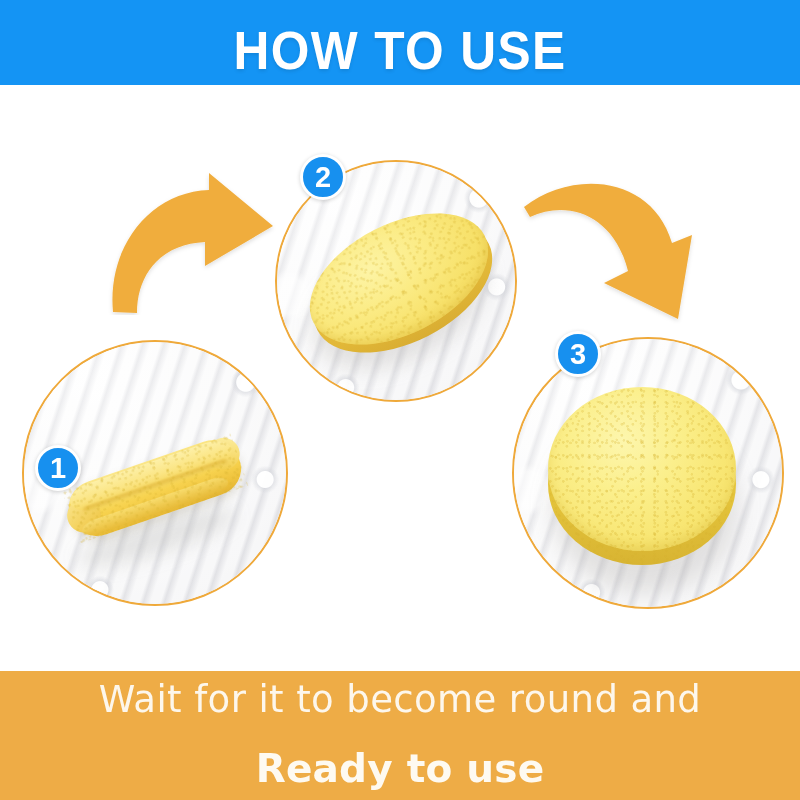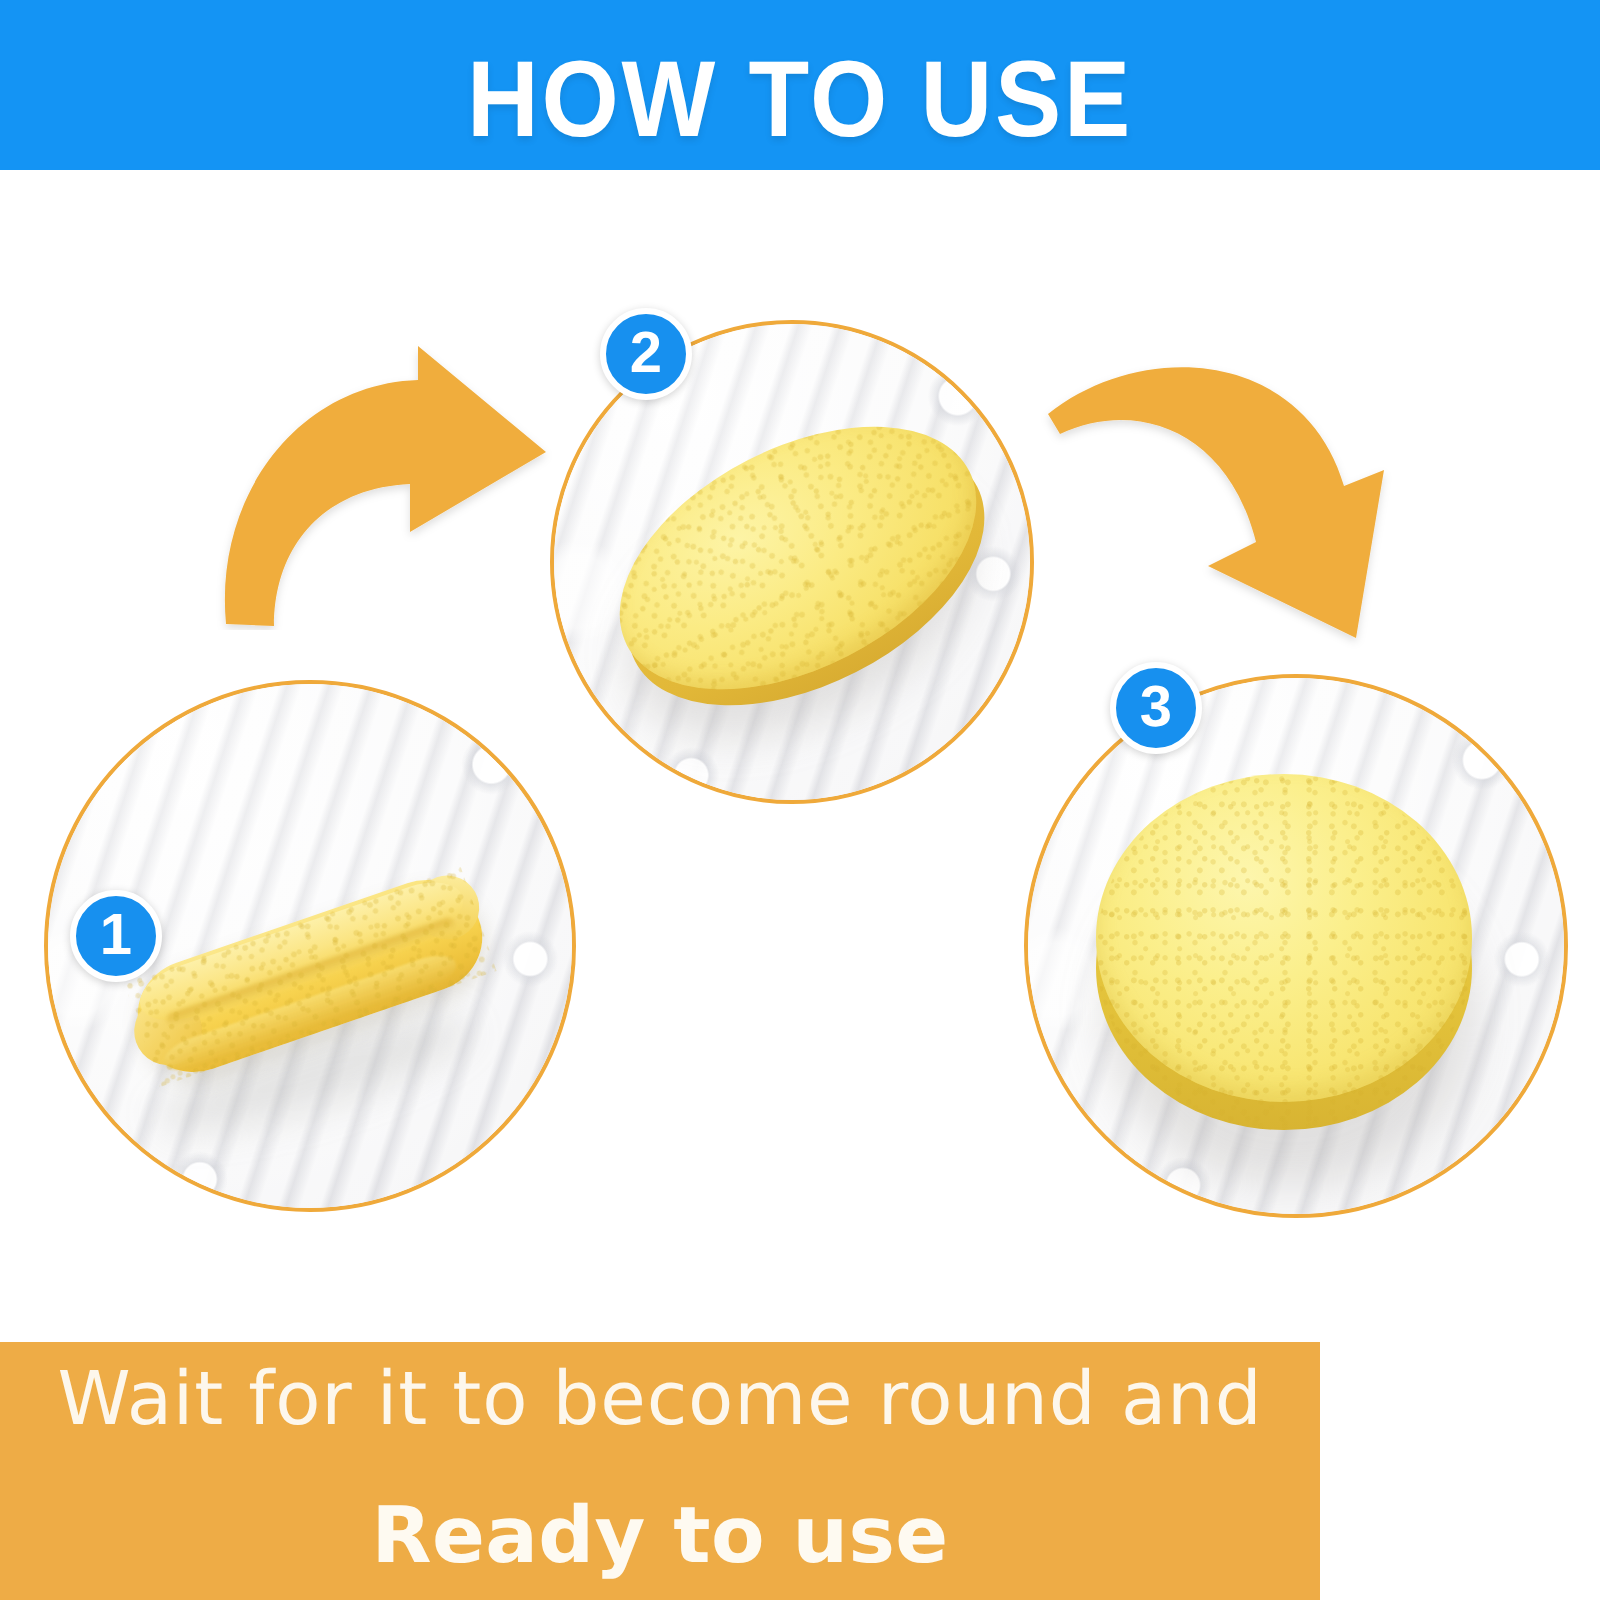--- a/index.html
+++ b/index.html
@@ -281,21 +281,21 @@
   .arrow {
     position: absolute;
     z-index: 4;
   }
 
   
   .footer-bar {
     position: absolute;
     left: 0;
     top: 671px;
-    width: 660px;
+    width: 800px;
     height: 129px;
     background: #eeac46;
     display: flex;
     flex-direction: column;
     align-items: center;
     justify-content: center;
     gap: 28px;
   }
   .footer-line1 {
     color: #fdf7ec;

